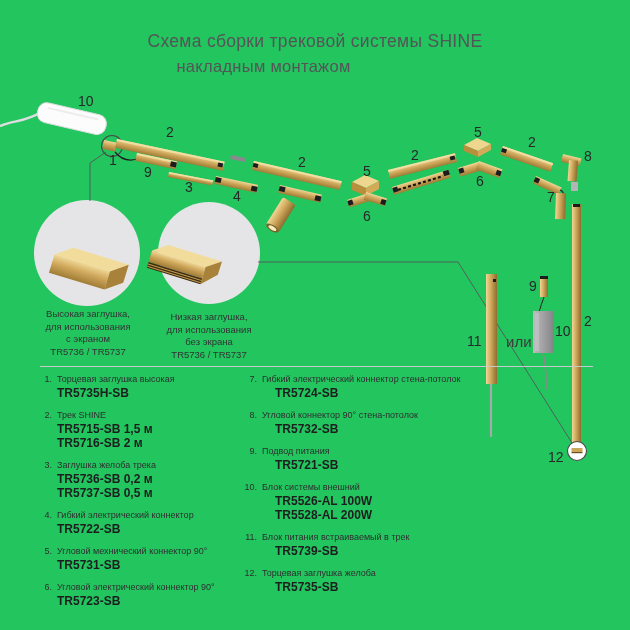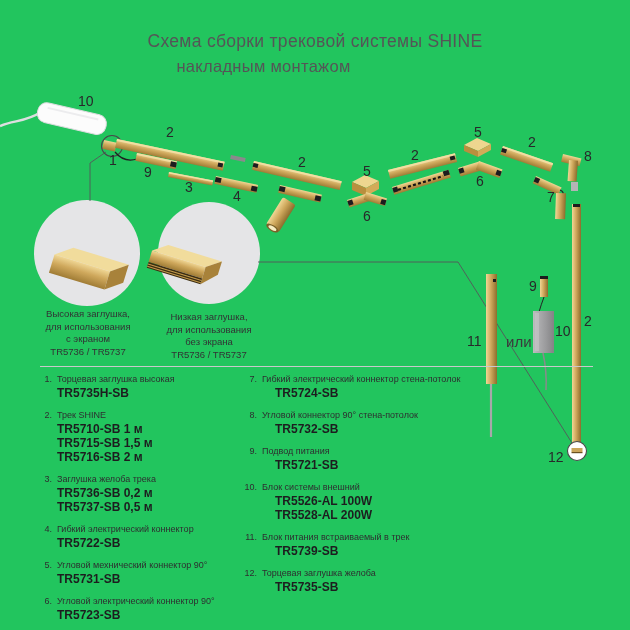--- a/index.html
+++ b/index.html
@@ -276,21 +276,20 @@
           <span class="num">1.</span>
           <span class="nm">Торцевая заглушка высокая</span>
         </div>
       <div class="part">TR5735H-SB</div>
     </div>
     <div class="item">
       <div class="row">
           <span class="num">2.</span>
           <span class="nm">Трек SHINE</span>
         </div>
-      <div class="part">TR5710-SB  1 м</div>
       <div class="part">TR5715-SB 1,5 м</div>
       <div class="part">TR5716-SB 2 м</div>
     </div>
     <div class="item">
       <div class="row">
           <span class="num">3.</span>
           <span class="nm">Заглушка желоба трека</span>
         </div>
       <div class="part">TR5736-SB  0,2 м</div>
       <div class="part">TR5737-SB  0,5 м</div>

